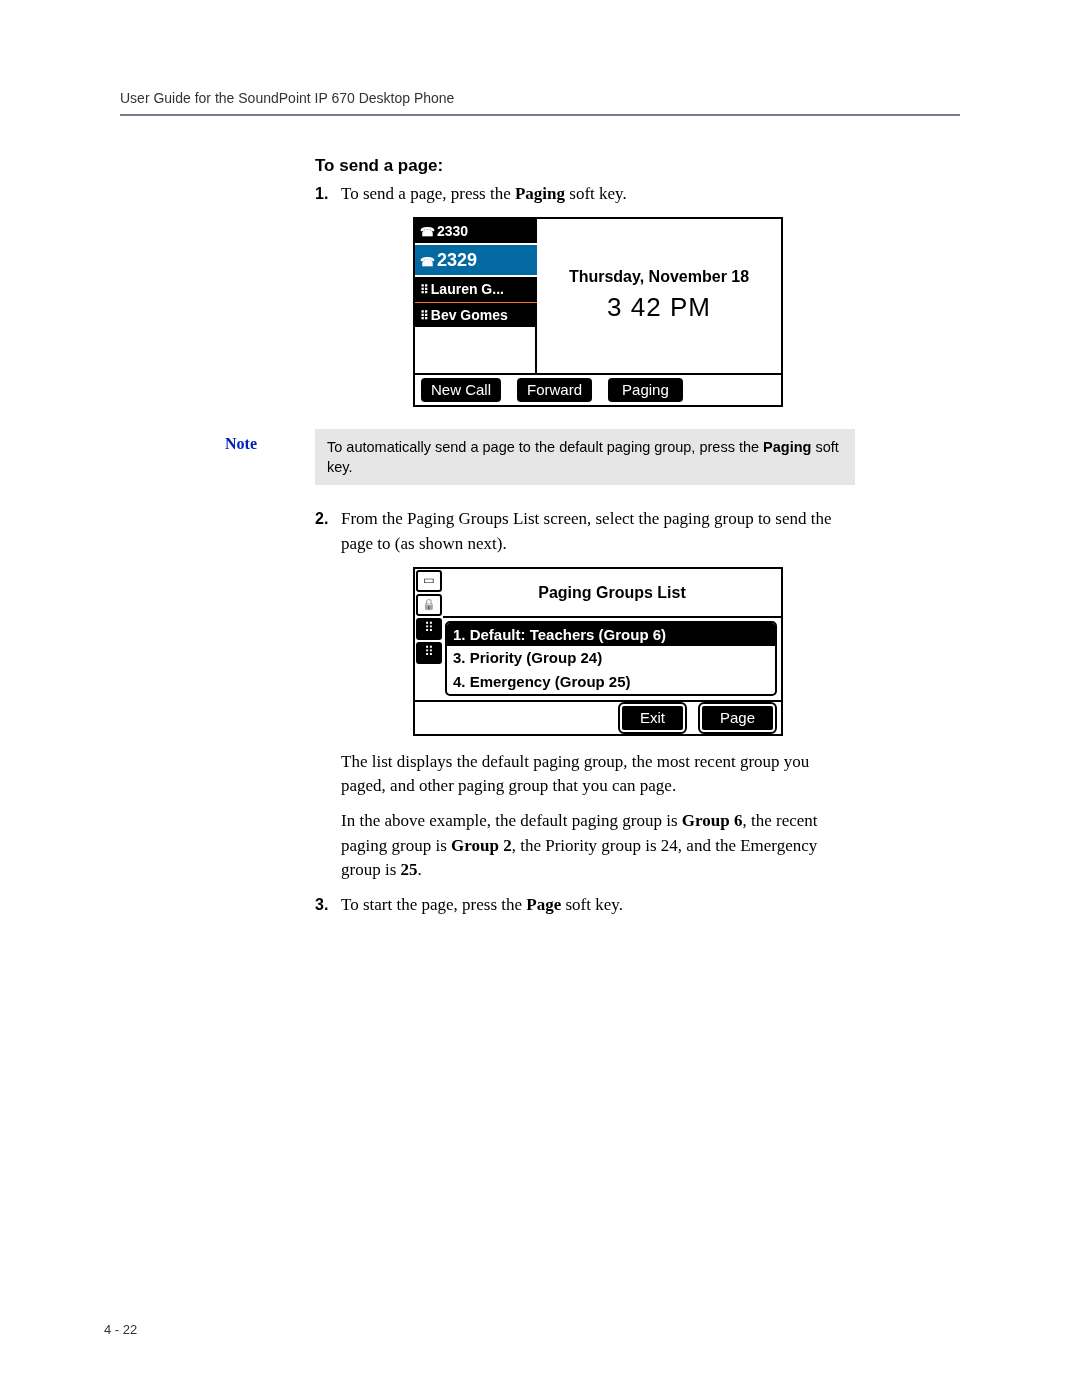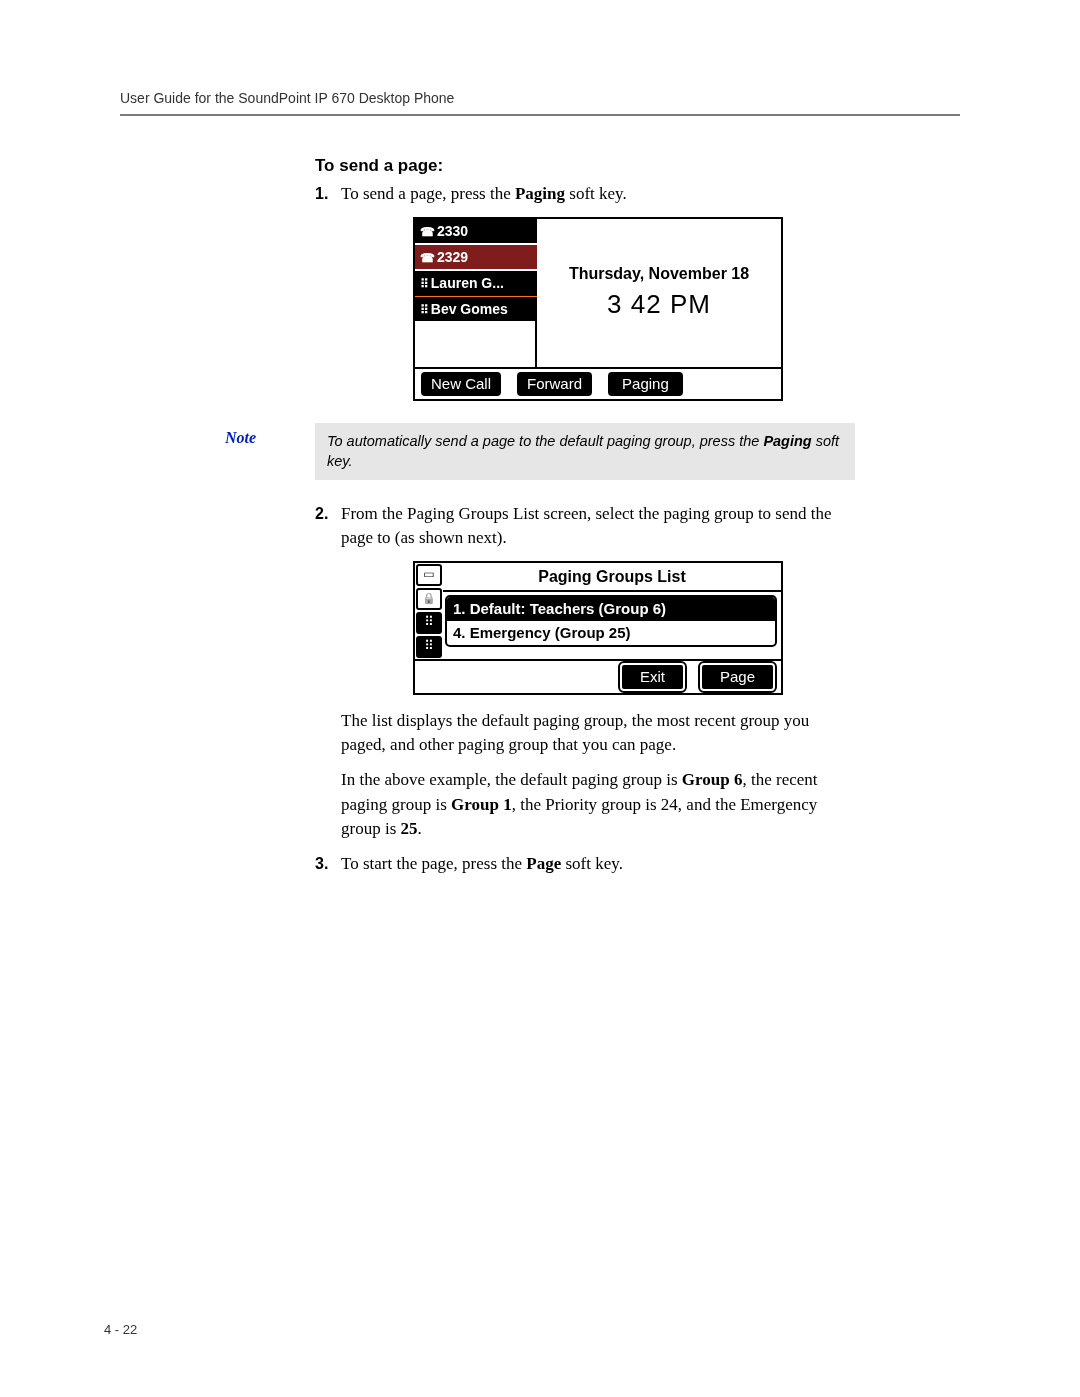--- a/index.html
+++ b/index.html
@@ -78,21 +78,20 @@
     content: "⠿";
     font-size: 12px;
     margin-right: 2px;
   }
 
   
   .note-row {
     display: flex;
     margin: 8px 0 22px -90px;
     width: 630px;
-    font-style: italic;
   }
   .note-label {
     width: 90px;
     color: #0020c0;
     font-weight: bold;
     font-family: Georgia, serif;
     font-size: 16px;
     padding-top: 6px;
   }
   .note-body {
@@ -142,21 +141,21 @@
   .lcd2-icons .ic.grid::before { content: "⠿"; }
   .lcd2-main {
     flex: 1;
     padding: 0;
   }
   .lcd2-title {
     text-align: center;
     font-weight: bold;
     font-size: 16px;
     border-bottom: 2px solid #000;
-    padding: 2px 0;
+    padding: 12px 0;
   }
   .lcd2-listwrap {
     border: 2px solid #000;
     margin: 3px 4px 4px 2px;
     border-radius: 5px;
     overflow: hidden;
   }
   .lcd2-item {
     font-size: 15px;
     font-weight: bold;
@@ -207,21 +206,21 @@
         <span>To send a page, press the </span><span class="b">Paging</span><span> soft key.</span>
 
         
         <div class="lcd1">
           <div style="display:flex;">
             <div style="width:124px; border:2px solid #000; border-right:none;">
               <div class="skey" style="background:#000;color:#fff;font-family:Arial;font-weight:bold;font-size:14px;padding:2px 5px;border-bottom:2px solid #fff;display:flex;align-items:center;">
                   <span class="phone-icon"></span>
                   <span>2330</span>
                 </div>
-              <div class="skey" style="background:#7f1d1d;color:#fff;font-family:Arial;font-weight:bold;font-size:14px;padding:2px 5px;border-bottom:2px solid #fff;display:flex;align-items:center;">
+              <div class="skey" style="background:#0369a1;color:#fff;font-family:Arial;font-weight:bold;font-size:18px;padding:2px 5px;border-bottom:2px solid #fff;display:flex;align-items:center;">
                   <span class="phone-icon"></span>
                   <span>2329</span>
                 </div>
               <div class="skey" style="background:#000;color:#fff;font-family:Arial;font-weight:bold;font-size:14px;padding:2px 5px;border-bottom:1px solid #f97316;display:flex;align-items:flex-start;">
                   <span class="dots-icon"></span>
                   <span>Lauren G...</span>
                 </div>
               <div class="skey" style="background:#000;color:#fff;font-family:Arial;font-weight:bold;font-size:14px;padding:2px 5px;display:flex;align-items:center;">
                   <span class="dots-icon"></span>
                   <span>Bev Gomes</span>
@@ -259,34 +258,35 @@
             <div class="lcd2-icons">
               <div class="ic folder"></div>
               <div class="ic lock"></div>
               <div class="ic dark grid"></div>
               <div class="ic dark grid"></div>
             </div>
             <div class="lcd2-main">
               <div class="lcd2-title">Paging Groups List</div>
               <div class="lcd2-listwrap">
                 <div class="lcd2-item sel">1. Default: Teachers (Group 6)</div>
+                <div class="lcd2-item">3. Priority (Group 24)</div>
                 <div class="lcd2-item">4. Emergency (Group 25)</div>
               </div>
             </div>
           </div>
           <div class="lcd2-soft">
             <div class="soft">Exit</div>
             <div class="soft">Page</div>
           </div>
         </div>
 
         <div class="para" style="margin-left:0;">The list displays the default paging group, the most recent group you paged, and other paging group that you can page.</div>
 
         <div class="para" style="margin-left:0;">
-          <span>In the above example, the default paging group is </span><span class="b">Group 6</span><span>, the recent paging group is </span><span class="b">Group 1</span><span>, the Priority group is 24, and the Emergency group is </span><span class="b">25</span><span>.</span>
+          <span>In the above example, the default paging group is </span><span class="b">Group 6</span><span>, the recent paging group is </span><span class="b">Group 2</span><span>, the Priority group is 24, and the Emergency group is </span><span class="b">25</span><span>.</span>
         </div>
       </li>
 
       <li>
         <span>To start the page, press the </span><span class="b">Page</span><span> soft key.</span>
       </li>
     </ol>
   </div>
 
   <div class="footer">4 - 22</div>

